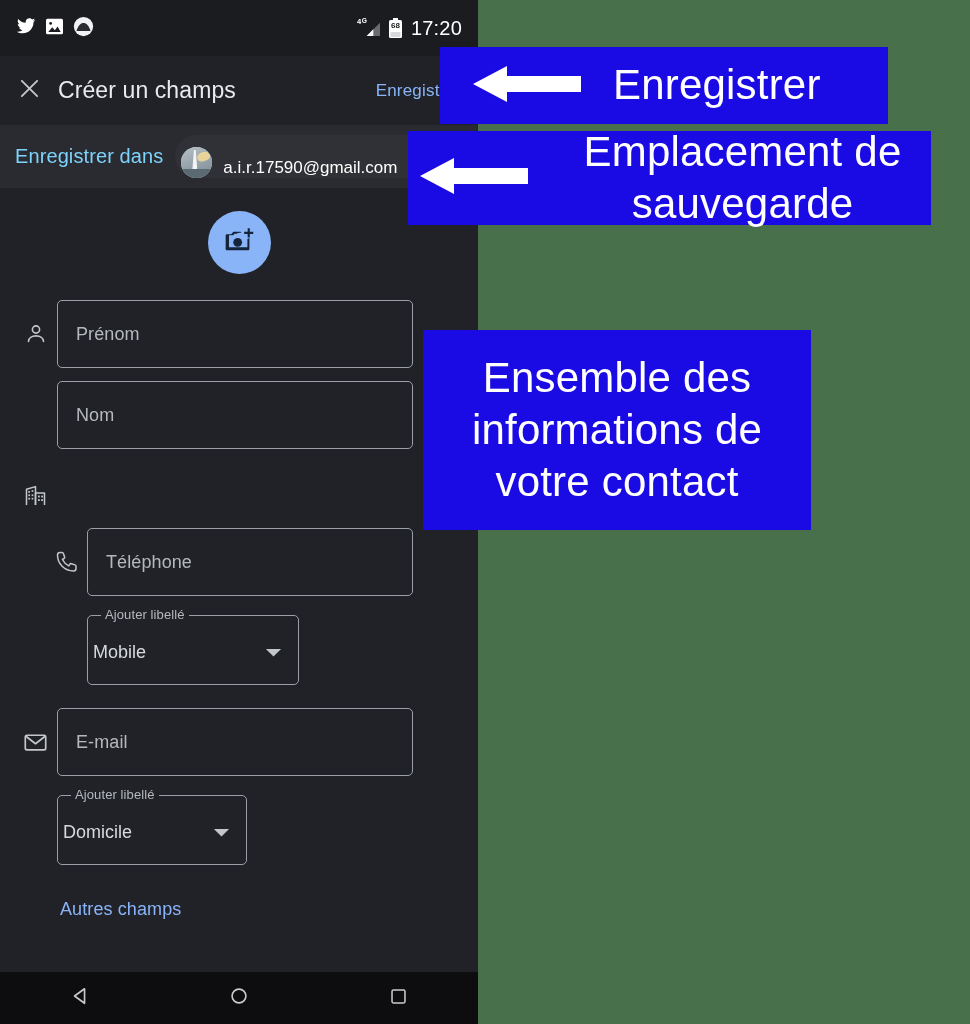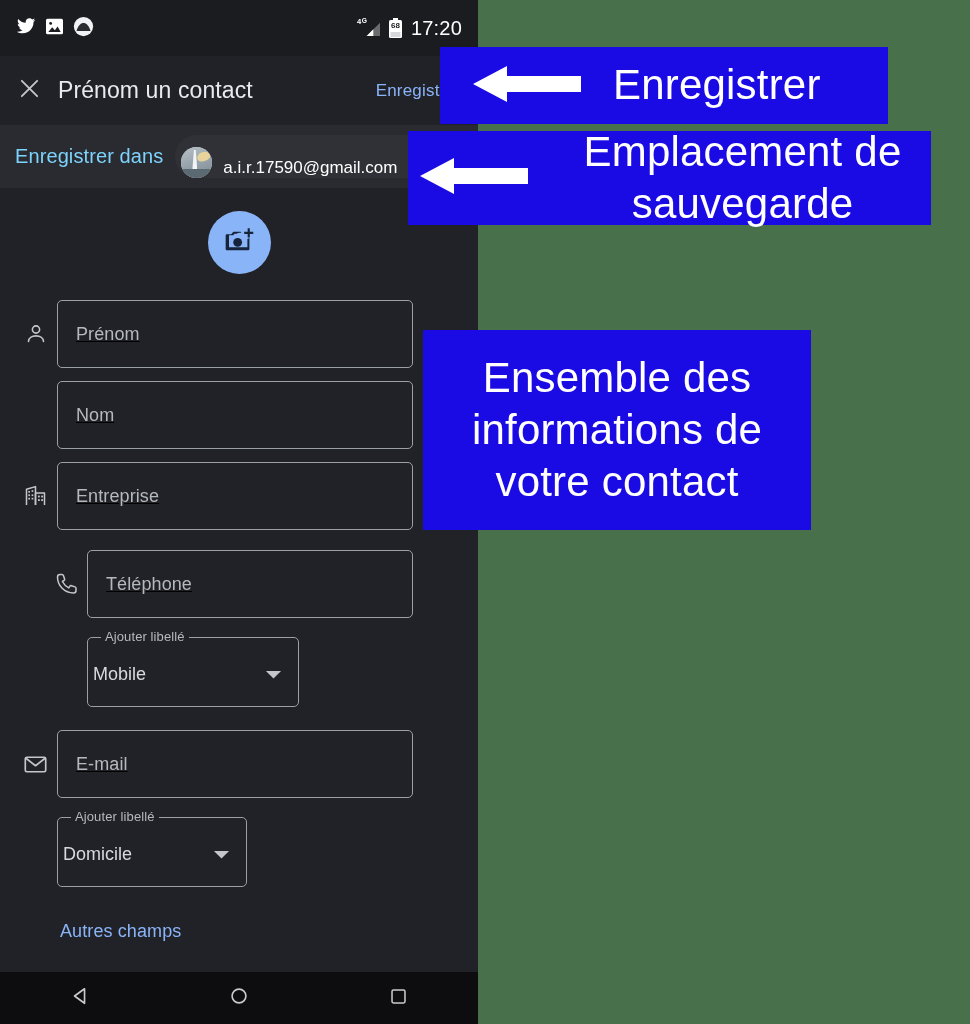--- a/index.html
+++ b/index.html
@@ -172,21 +172,20 @@
     width: 63px; height: 63px;
     border-radius: 50%;
     background: #8ab4f8;
     display: flex; align-items: center; justify-content: center;
   }
 
   .field-row {
     display: flex;
     align-items: flex-start;
     padding-left: 14px;
-    text-decoration: underline;
   }
   .field-icon {
     width: 43px;
     flex: 0 0 43px;
     display: flex;
     justify-content: center;
     padding-top: 22px;
   }
   .field-icon.blank { visibility: hidden; }
   .field-col { flex: 1 1 auto; }
@@ -357,21 +356,21 @@
   </div>
 
   <div id="appbar">
     <div id="close-btn">
       <span>
         <svg width="23" height="23" viewBox="0 0 24 24">
             <path d="M4 4 L20 20 M20 4 L4 20" stroke="#c3c7cc" stroke-width="1.9" fill="none" stroke-linecap="round"></path>
           </svg>
       </span>
     </div>
-    <div id="appbar-title">Prénom un contact</div>
+    <div id="appbar-title">Créer un champs</div>
     <div id="save-action">Enregistrer</div>
   </div>
 
   <div id="account-row">
     <span id="account-label">Enregistrer dans</span>
     <div id="account-chip">
       <span id="avatar">
         <span class="sky"></span>
           <span class="sun"></span>
           <span class="tower"></span>
@@ -435,25 +434,20 @@
               <rect x="7.6" y="10.4" width="1.7" height="1.7"></rect>
             <rect x="4.3" y="13.8" width="1.7" height="1.7"></rect>
               <rect x="7.6" y="13.8" width="1.7" height="1.7"></rect>
             <rect x="14" y="11.6" width="1.8" height="1.8"></rect>
               <rect x="17.2" y="11.6" width="1.8" height="1.8"></rect>
             <rect x="14" y="15.2" width="1.8" height="1.8"></rect>
               <rect x="17.2" y="15.2" width="1.8" height="1.8"></rect>
           </g>
         </svg>
       </div>
-      <div class="field-col">
-        <div class="outlined-input">
-          <span class="ph">Entreprise</span>
-        </div>
-      </div>
     </div>
 
     <div class="field-row" style="margin-top:20px;padding-left:44px;">
       <div class="field-icon">
         <svg width="24" height="24" viewBox="0 0 24 24">
           <path d="M6 2.5c-1.4 0-2.5 1.1-2.5 2.5 0 8.9 7.1 16 16 16 1.4 0 2.5-1.1 2.5-2.5v-2.2c0-.6-.4-1.2-1-1.4l-3.6-1.2c-.6-.2-1.3 0-1.6.6l-1 1.6c-2.8-1.4-5-3.6-6.4-6.4l1.6-1c.6-.4.8-1 .6-1.6L9.4 3.5c-.2-.6-.8-1-1.4-1z" stroke="#c3c7cc" stroke-width="1.5" fill="none" stroke-linejoin="round"></path>
         </svg>
       </div>
       <div class="field-col">
         <div class="outlined-input">

